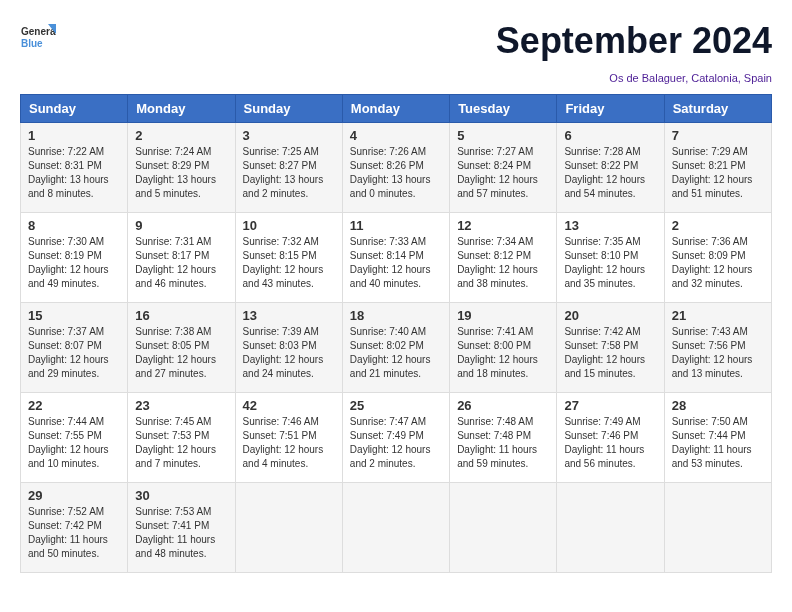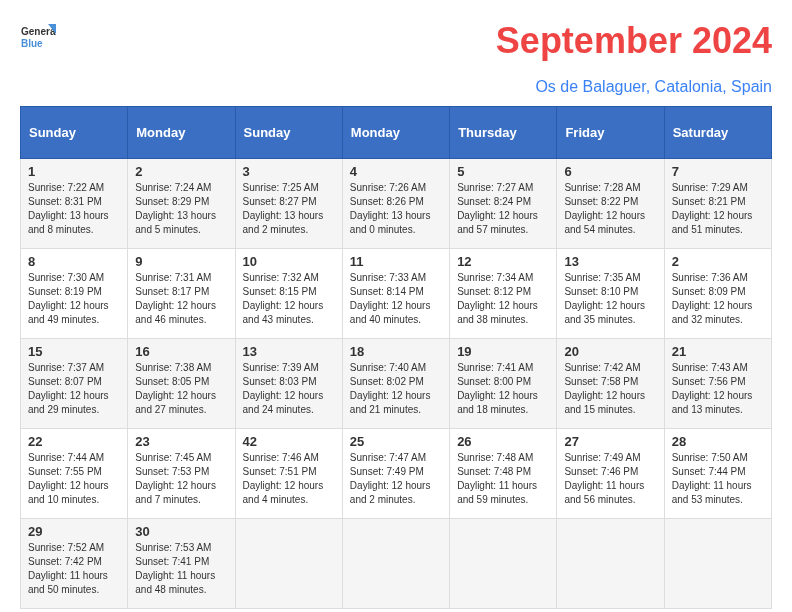--- a/index.html
+++ b/index.html
@@ -20,38 +20,38 @@
       display: flex;
       align-items: center;
       gap: 4px;
     }
     .title-area {
       text-align: right;
     }
     .month-title {
       font-size: 36px;
       font-weight: bold;
-      color: #ef4444;
+      color: #0f172a;
     }
     .subtitle {
-      font-size: 16px;
-      color: #3b82f6;
-      margin-top: 16px;
+      font-size: 11px;
+      color: #4c1d95;
+      margin-top: 10px;
     }
     table {
       width: 100%;
       border-collapse: collapse;
       table-layout: fixed;
     }
     thead th {
       background-color: #3a6fc4;
       color: #fff;
       font-size: 13px;
       font-weight: bold;
-      padding: 18px 8px;
+      padding: 6px 8px;
       text-align: left;
       border: 1px solid #2a5aaa;
     }
     tbody td {
       vertical-align: top;
       padding: 5px 7px;
       font-size: 10.5px;
       color: #333;
       border: 1px solid #ddd;
       height: 90px;
@@ -95,21 +95,21 @@
   </div>
 </div>
 
 <table>
   <thead>
     <tr id="header-row">
     <th>Sunday</th>
         <th>Monday</th>
         <th>Sunday</th>
         <th>Monday</th>
-        <th>Thursday</th>
+        <th>Tuesday</th>
         <th>Friday</th>
         <th>Saturday</th>
       </tr>
   </thead>
   <tbody id="calendar-body">
   <tr>
         <td>
           <span class="day-num">1</span>
         <div class="cell-info">
           Sunrise: 7:22 AM<br>

